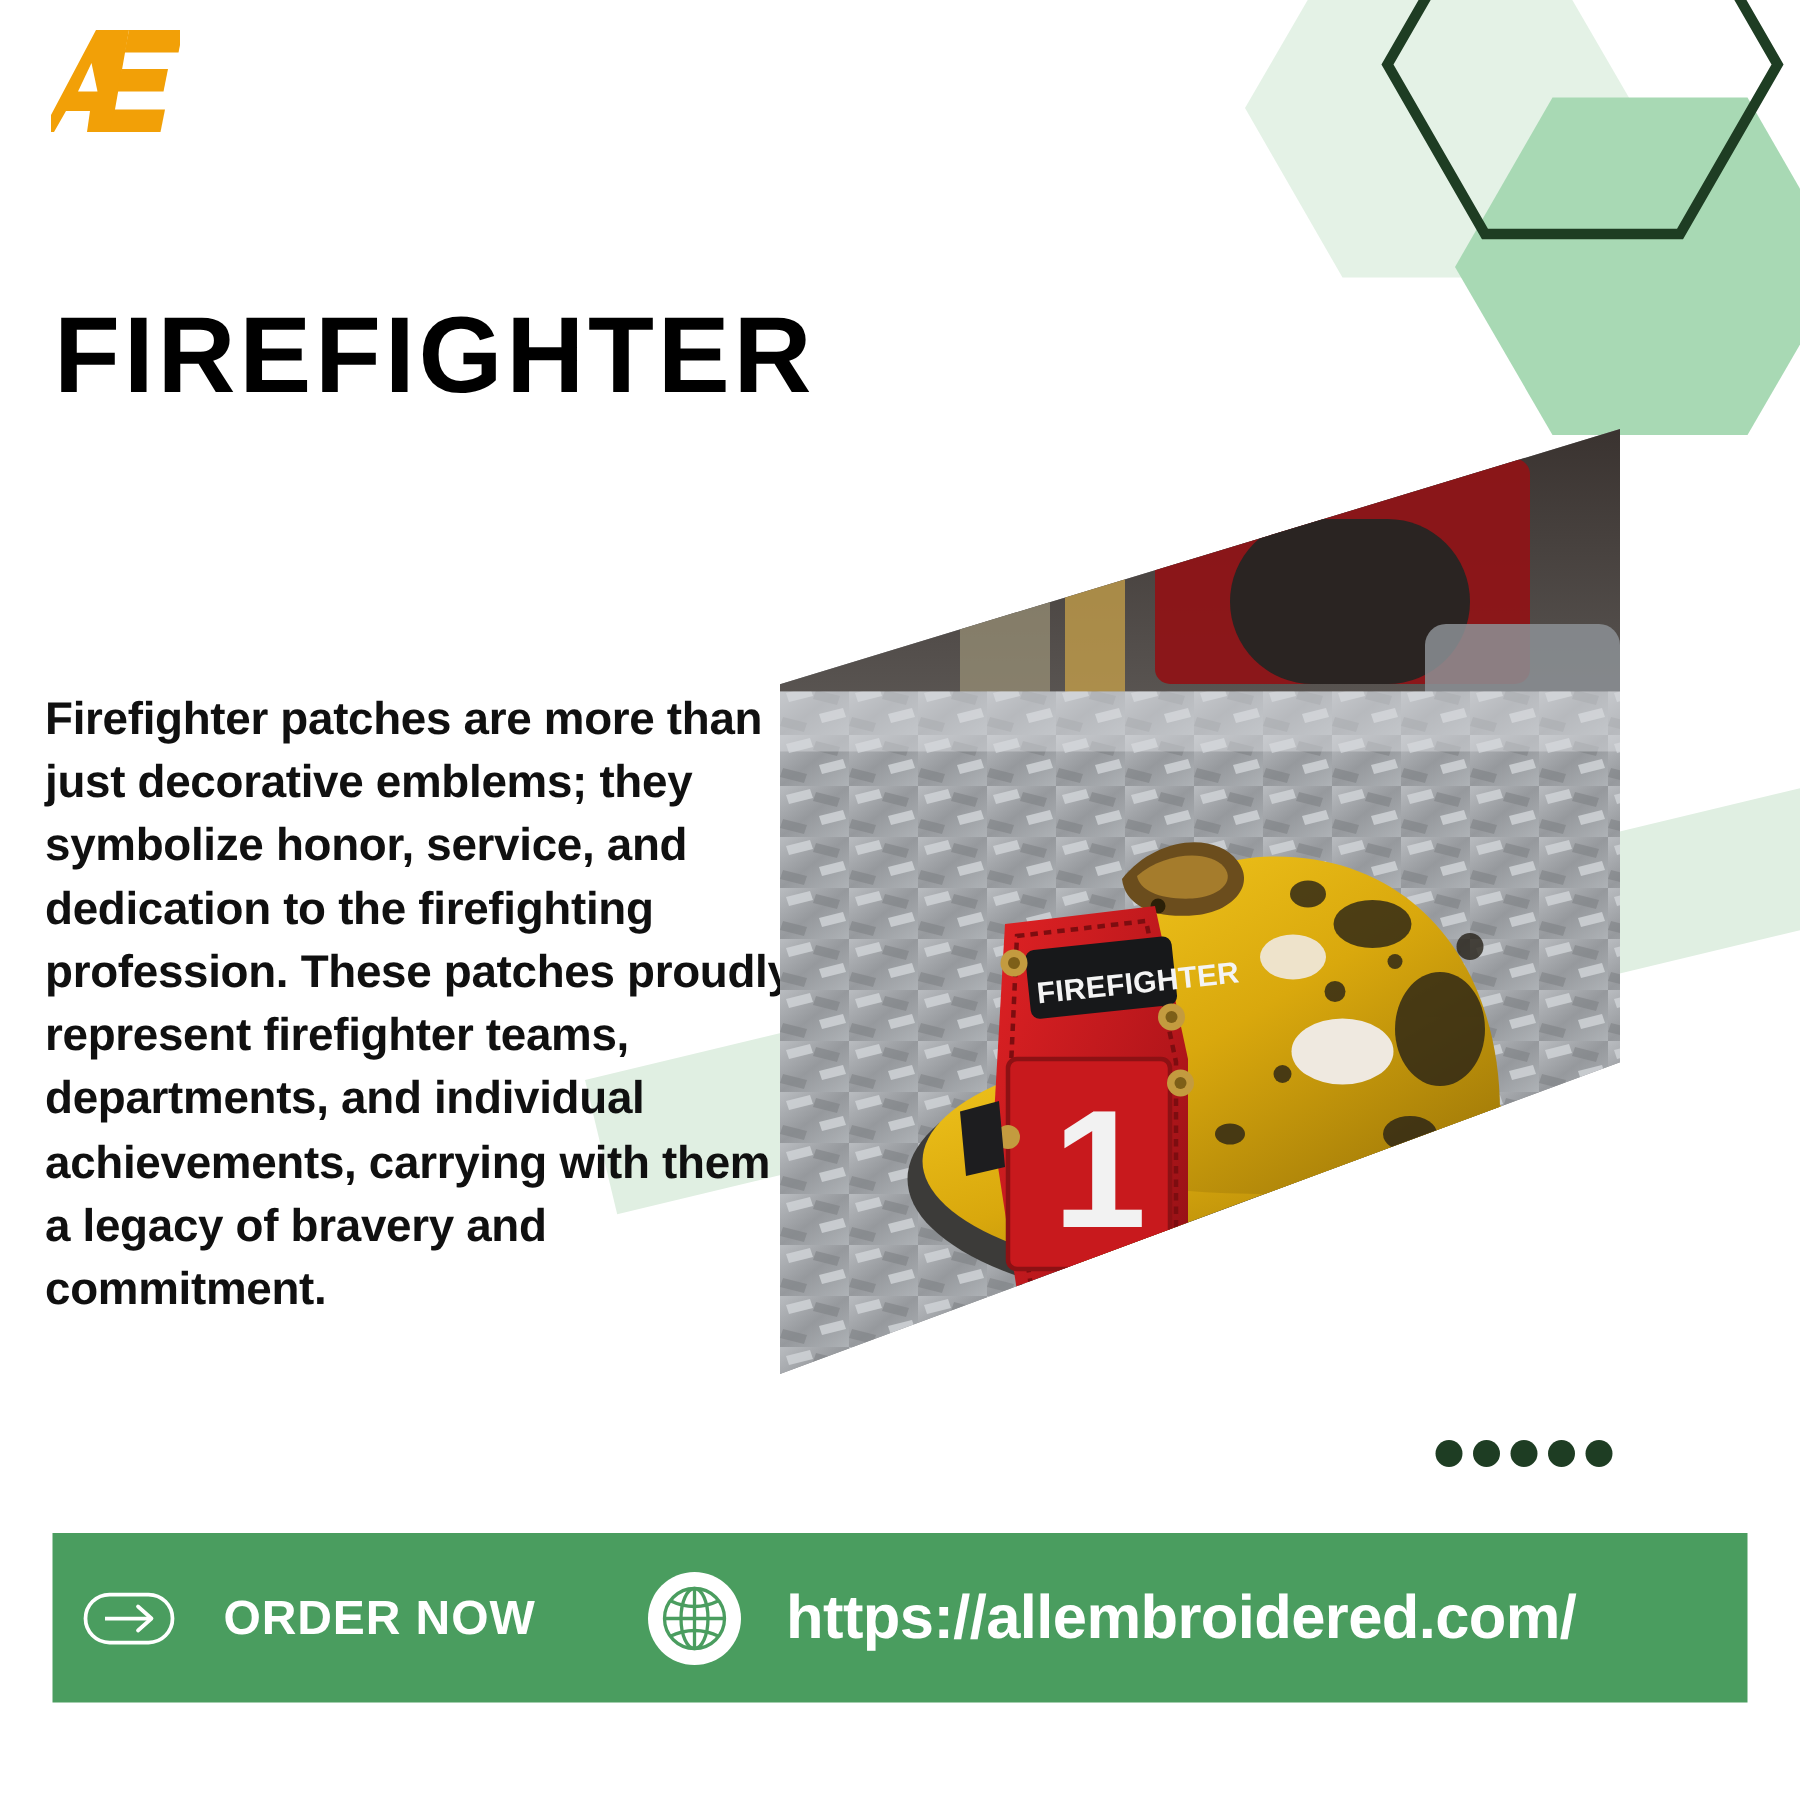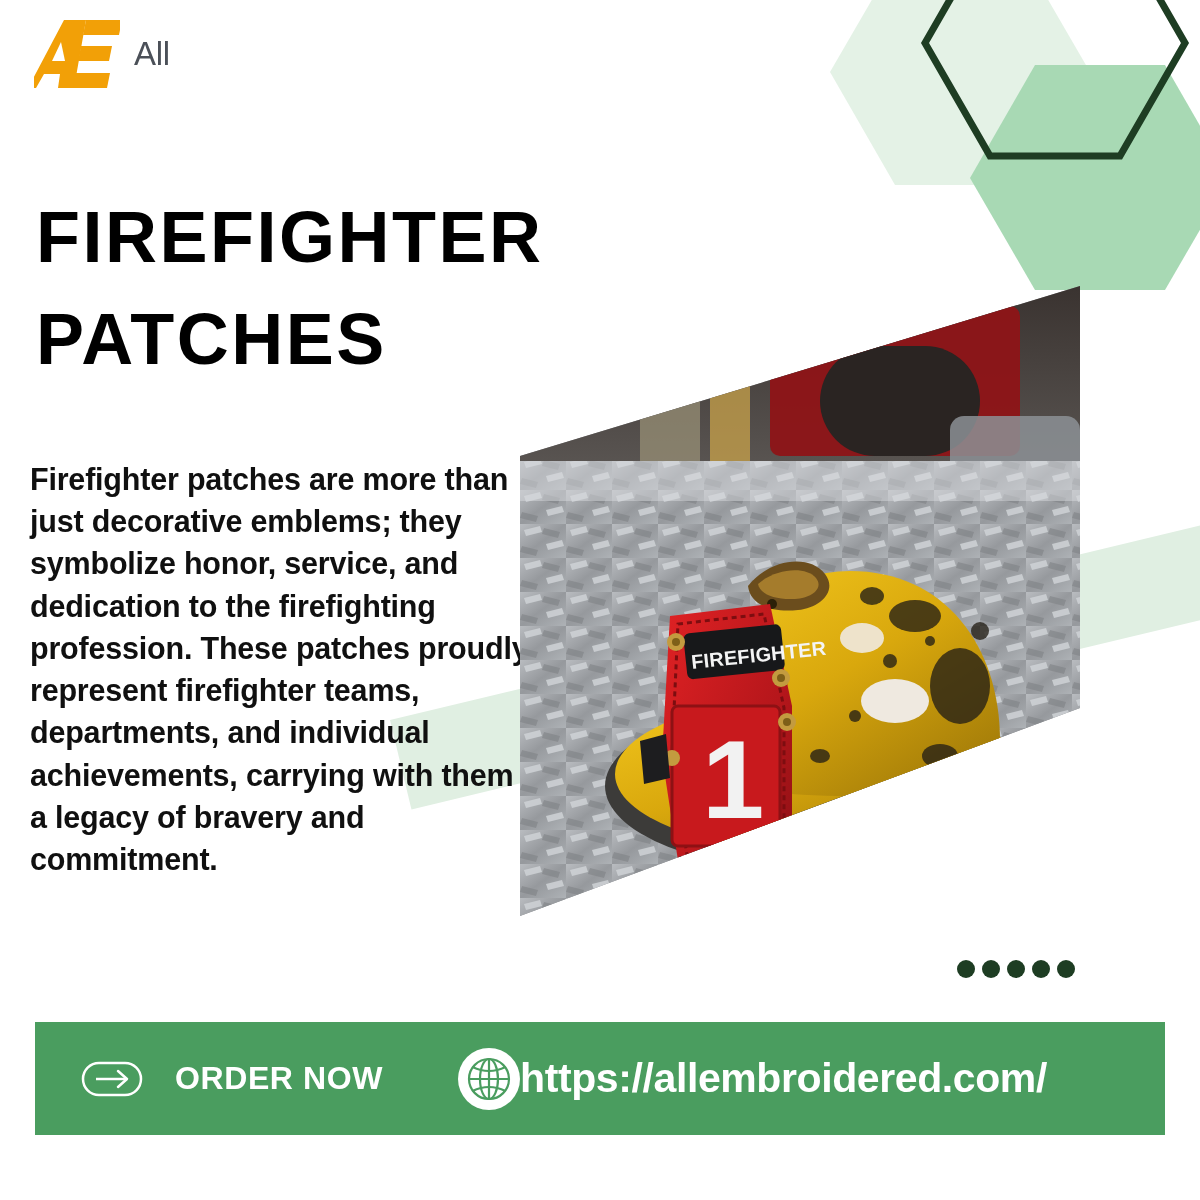--- a/index.html
+++ b/index.html
@@ -94,38 +94,39 @@
   .photo-img { position:absolute; inset:0; }
 
   
   .footer {
     position:absolute;
     left:35px; top:1022px;
     width:1130px; height:113px;
     background:#4a9d5f;
     display:flex;
     align-items:center;
-    padding-left:46px;
+    padding-left:20px;
   }
   .arrow-pill { width:62px; height:36px; flex:none; }
   .order-now {
     color:#ffffff;
     font-size:32px;
     font-weight:800;
     letter-spacing:0.6px;
     margin-left:32px;
     white-space:nowrap;
   }
   .globe-wrap { margin-left:75px; flex:none; }
   .globe { width:62px; height:62px; display:block; }
   .url {
     color:#ffffff;
     font-size:41px;
     font-weight:700;
     letter-spacing:-0.4px;
+    margin-left:30px;
     white-space:nowrap;
   }
 </style>
 </head>
 <body>
 
 <div class="deco">
 
   <svg class="hex-svg" viewBox="0 0 420 430">
 
@@ -152,27 +153,25 @@
   <svg class="logo-mark" viewBox="0 0 86 72">
 
     <path d="M30 2 L52 2 L40 70 L24 70 L26 56 L10 56 L2 70 L-6 70 Z" fill="#F2A007"></path>
     <path d="M27 24 L18 43 L31 43 Z" fill="#ffffff"></path>
 
     <path d="M52 2 L88 2 L85 17 L49 17 Z" fill="#F2A007"></path>
     <path d="M47 28 L78 28 L75 43 L44 43 Z" fill="#F2A007"></path>
     <path d="M42 55 L76 55 L73 70 L39 70 Z" fill="#F2A007"></path>
   </svg>
   <div class="logo-text">
-    <span>All</span>
   </div>
 </div>
 
 <h1 class="headline">
   <span>FIREFIGHTER</span>
-  <span>PATCHES</span>
 </h1>
 
 <p class="body-copy">Firefighter patches are more than just decorative emblems; they symbolize honor, service, and dedication to the firefighting profession. These patches proudly represent firefighter teams, departments, and individual achievements, carrying with them a legacy of bravery and commitment.</p>
 
 <div class="photo">
   <svg class="photo-img" viewBox="0 0 560 630" preserveAspectRatio="xMidYMid slice">
     <defs>
       <linearGradient id="bgTop" x1="0" y1="0" x2="0" y2="1">
         <stop offset="0" stop-color="#3a3330"></stop>
         <stop offset="1" stop-color="#6e6b68"></stop>

